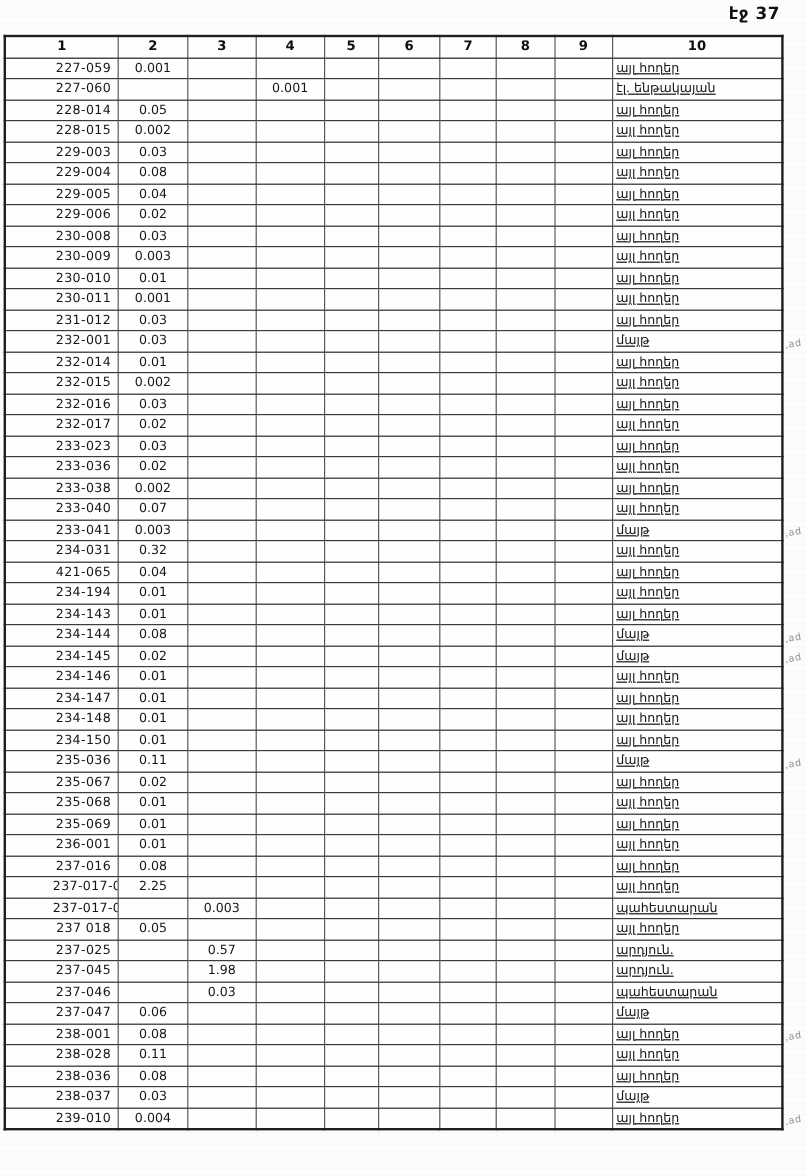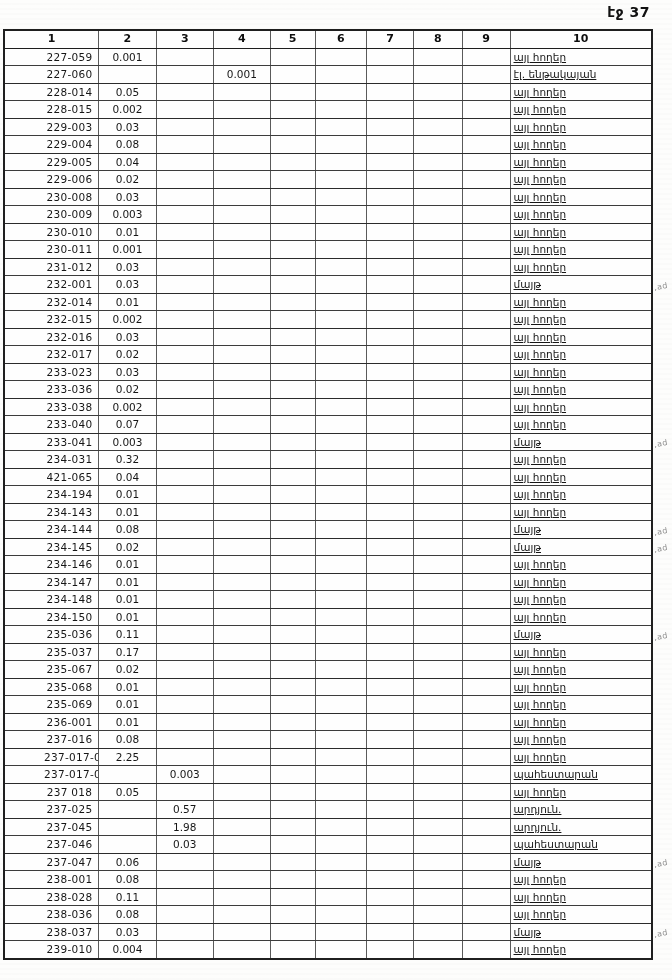--- a/index.html
+++ b/index.html
@@ -496,32 +496,20 @@
         <td class="mid"></td>
         <td class="mid"></td>
         <td class="mid"></td>
         <td class="mid"></td>
         <td class="mid"></td>
         <td class="mid"></td>
         <td class="mid"></td>
         <td class="a10">մայթ</td>
       </tr>
       <tr>
-        <td class="a1">235-037</td>
-        <td class="mid">0.17</td>
-        <td class="mid"></td>
-        <td class="mid"></td>
-        <td class="mid"></td>
-        <td class="mid"></td>
-        <td class="mid"></td>
-        <td class="mid"></td>
-        <td class="mid"></td>
-        <td class="a10">այլ հողեր</td>
-      </tr>
-      <tr>
         <td class="a1">235-067</td>
         <td class="mid">0.02</td>
         <td class="mid"></td>
         <td class="mid"></td>
         <td class="mid"></td>
         <td class="mid"></td>
         <td class="mid"></td>
         <td class="mid"></td>
         <td class="mid"></td>
         <td class="a10">այլ հողեր</td>

